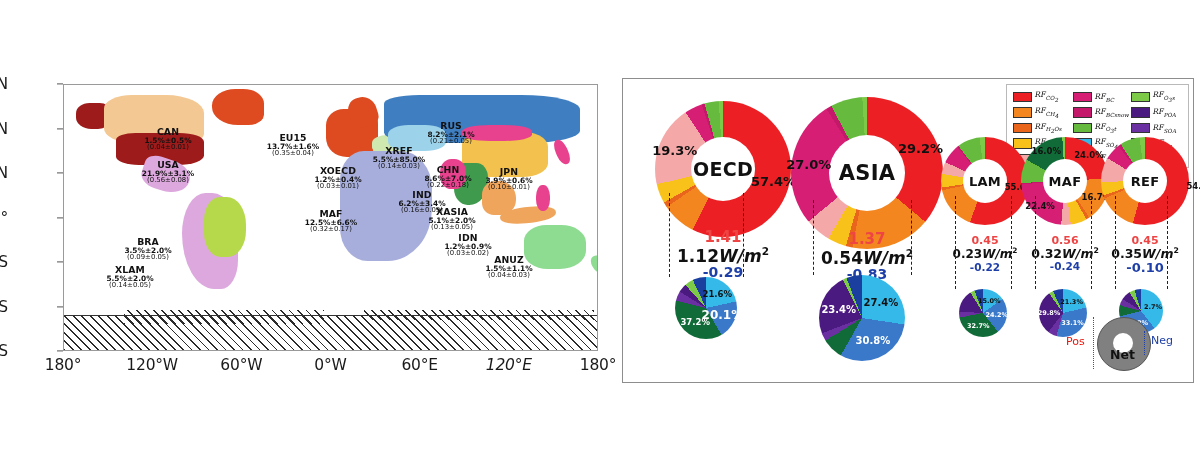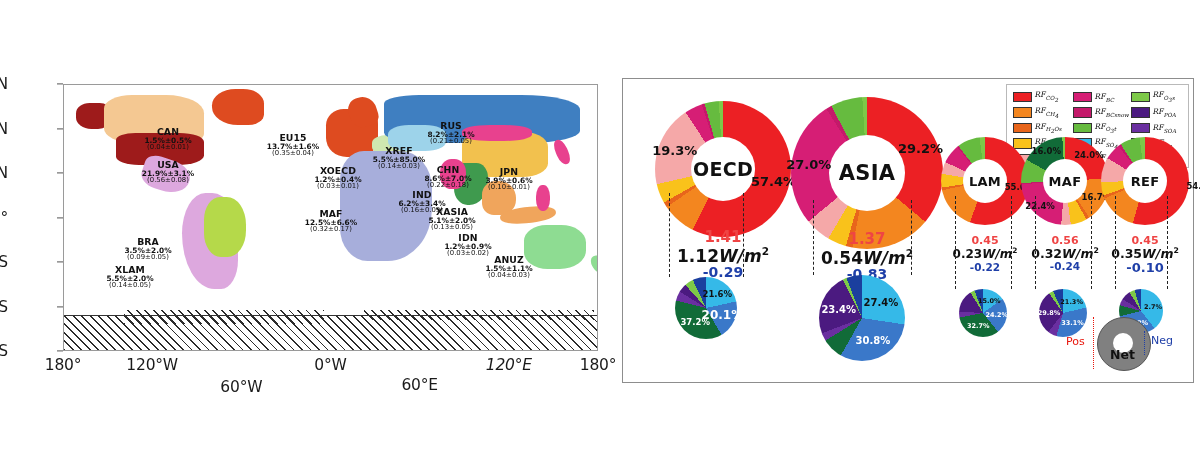--- a/index.html
+++ b/index.html
@@ -88,23 +88,23 @@
         <div class="ytick" style="top: 262px;">30°S</div>
         <div class="ytick-m" style="top: 262px;"></div>
         <div class="ytick" style="top: 306.5px;">60°S</div>
         <div class="ytick-m" style="top: 306.5px;"></div>
         <div class="ytick" style="top: 351px;">90°S</div>
         <div class="ytick-m" style="top: 351px;"></div>
       </div>
     <div id="x-ticks">
         <div class="xtick" style="left: 63px;">180°</div>
         <div class="xtick" style="left: 152.167px;">120°W</div>
-        <div class="xtick" style="left: 241.333px; margin-top: 22px;">60°W</div>
+        <div class="xtick" style="left: 241.333px;">60°W</div>
         <div class="xtick" style="left: 330.5px;">0°W</div>
-        <div class="xtick" style="left: 419.667px; margin-top: 20px;">60°E</div>
+        <div class="xtick" style="left: 419.667px;">60°E</div>
         <div class="xtick" style="left: 508.833px; font-style: italic;">120°E</div>
         <div class="xtick" style="left: 598px;">180°</div>
       </div>
 
     <div class="map-frame">
 
       <div class="land" style="left:12px;top:18px;width:34px;height:26px;background:#9e1b1b;
                   border-radius:40% 30% 35% 45%;"></div>
       <div class="land" style="left:40px;top:10px;width:100px;height:48px;background:#f4c892;
                   border-radius:28% 38% 20% 30%;"></div>

